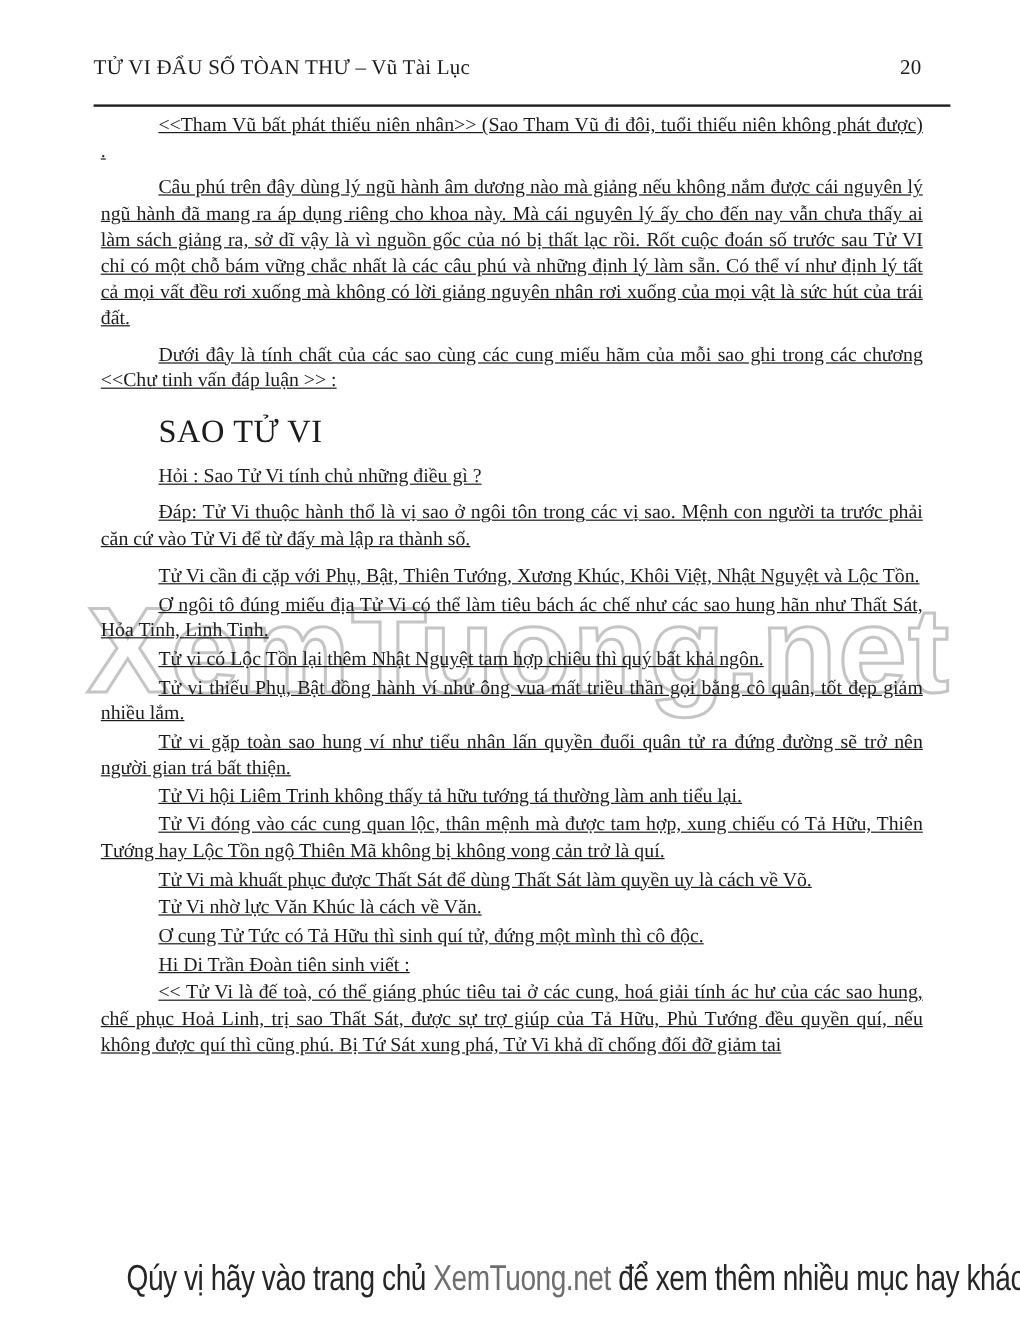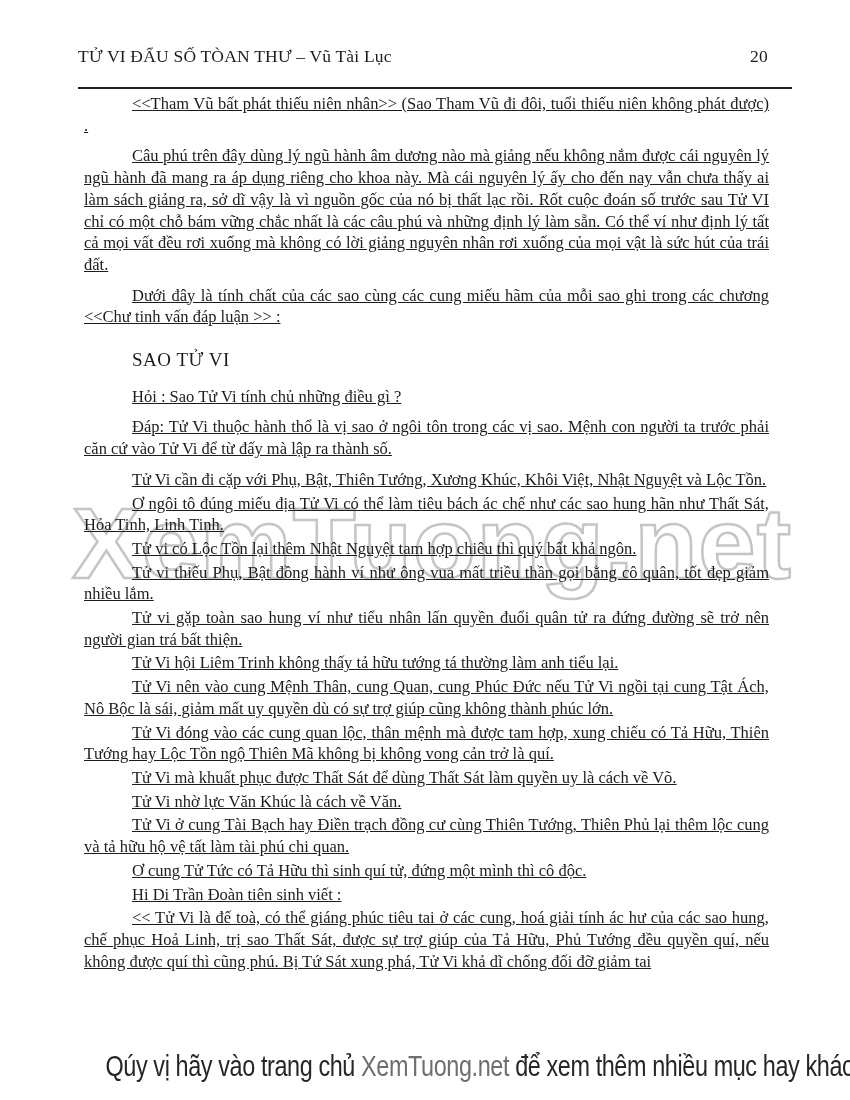--- a/index.html
+++ b/index.html
@@ -24,21 +24,21 @@
   .content{
     position:absolute;top:93px;left:84px;width:685px;
     font-size:16.5px;line-height:21.7px;
     text-align:justify;
     z-index:2;
   }
   p.para{margin:0 0 2px 0;text-indent:48px;text-decoration:underline;}
   p.para.space{margin-top:9px;}
   h2.section-heading{
     font-weight:normal;
-    font-size:19px;
+    font-size:27px;
     letter-spacing:.5px;
     margin:21px 0 15px 48px;
   }
   .watermark{
     position:absolute;top:486px;left:72px;
     z-index:1;
     font-family:"Liberation Sans", sans-serif;
     font-weight:bold;
     font-size:101px;
     letter-spacing:1px;
@@ -89,25 +89,23 @@
     <h2 class="section-heading">SAO TỬ VI</h2>
     <div id="section-container">
         <p class="para">Hỏi : Sao Tử Vi tính chủ những điều gì ?</p>
         <p class="para space">Đáp: Tử Vi thuộc hành thổ là vị sao ở ngôi tôn trong các vị sao. Mệnh con người ta trước phải căn cứ vào Tử Vi để từ đấy mà lập ra thành số.</p>
         <p class="para space">Tử Vi cần đi cặp với Phụ, Bật, Thiên Tướng, Xương Khúc, Khôi Việt, Nhật Nguyệt và Lộc Tồn.</p>
         <p class="para">Ơ ngôi tô đúng miếu địa Tử Vi có thể làm tiêu bách ác chế như các sao hung hãn như Thất Sát, Hỏa Tinh, Linh Tinh.</p>
         <p class="para">Tử vi có Lộc Tồn lại thêm Nhật Nguyệt tam hợp chiêu thì quý bất khả ngôn.</p>
         <p class="para">Tử vi thiếu Phụ, Bật đồng hành ví như ông vua mất triều thần gọi bằng cô quân, tốt đẹp giảm nhiều lắm.</p>
         <p class="para">Tử vi gặp toàn sao hung ví như tiểu nhân lấn quyền đuổi quân tử ra đứng đường sẽ trở nên người gian trá bất thiện.</p>
         <p class="para">Tử Vi hội Liêm Trinh không thấy tả hữu tướng tá thường làm anh tiểu lại.</p>
-        <p class="para">Tử Vi nên vào cung Mệnh Thân, cung Quan, cung Phúc Đức nếu Tử Vi ngồi tại cung Tật Ách, Nô Bộc là sái, giảm mất uy quyền dù có sự trợ giúp cũng không thành phúc lớn.</p>
         <p class="para">Tử Vi đóng vào các cung quan lộc, thân mệnh mà được tam hợp, xung chiếu có Tả Hữu, Thiên Tướng hay Lộc Tồn ngộ Thiên Mã không bị không vong cản trở là quí.</p>
         <p class="para">Tử Vi mà khuất phục được Thất Sát để dùng Thất Sát làm quyền uy là cách về Võ.</p>
         <p class="para">Tử Vi nhờ lực Văn Khúc là cách về Văn.</p>
-        <p class="para">Tử Vi ở cung Tài Bạch hay Điền trạch đồng cư cùng Thiên Tướng, Thiên Phủ lại thêm lộc cung và tả hữu hộ vệ tất làm tài phú chi quan.</p>
         <p class="para">Ơ cung Tử Tức có Tả Hữu thì sinh quí tử, đứng một mình thì cô độc.</p>
         <p class="para">Hi Di Trần Đoàn tiên sinh viết :</p>
         <p class="para">&lt;&lt; Tử Vi là đế toà, có thể giáng phúc tiêu tai ở các cung, hoá giải tính ác hư của các sao hung, chế phục Hoả Linh, trị sao Thất Sát, được sự trợ giúp của Tả Hữu, Phủ Tướng đều quyền quí, nếu không được quí thì cũng phú. Bị Tứ Sát xung phá, Tử Vi khả dĩ chống đối đỡ giảm tai</p>
       </div>
   </div>
 
   <div class="page-footer">
     <span class="footer-line">
       <span>Qúy vị hãy vào trang chủ </span><span class="footer-site">XemTuong.net</span><span> để xem thêm nhiều mục hay khác</span>
     </span>

